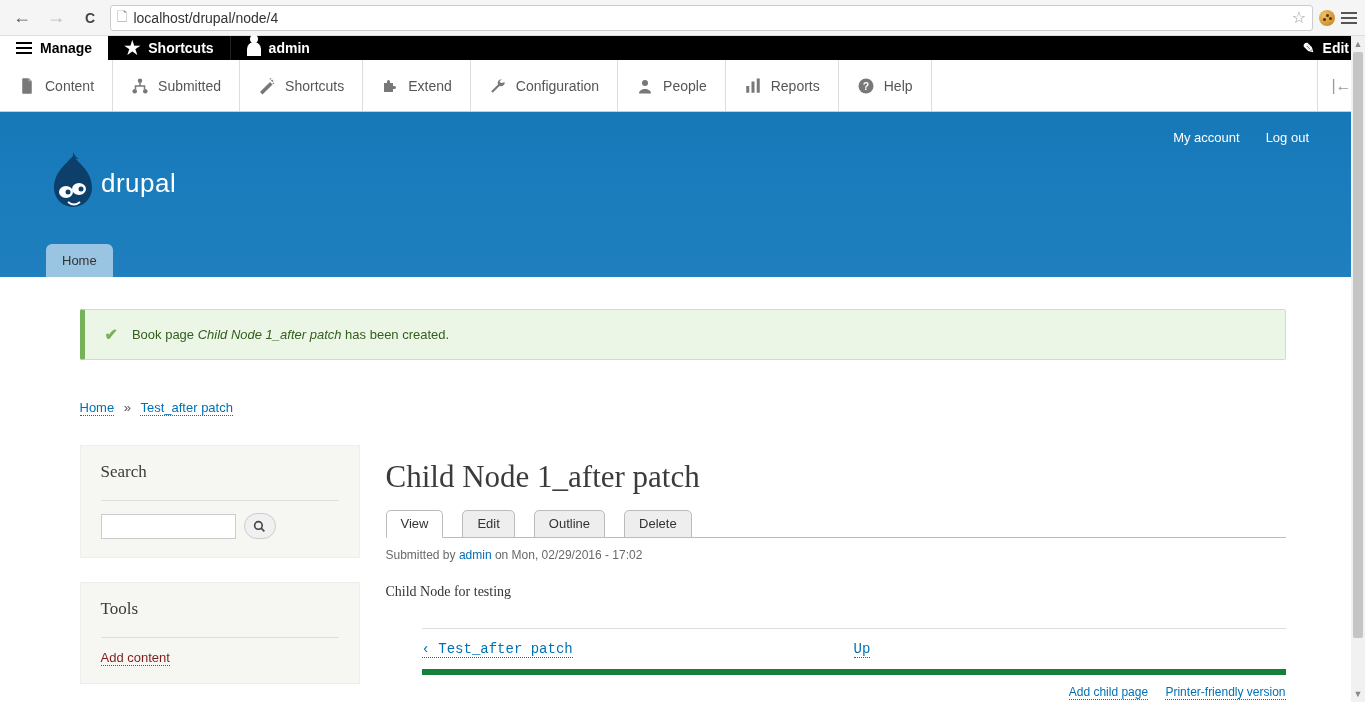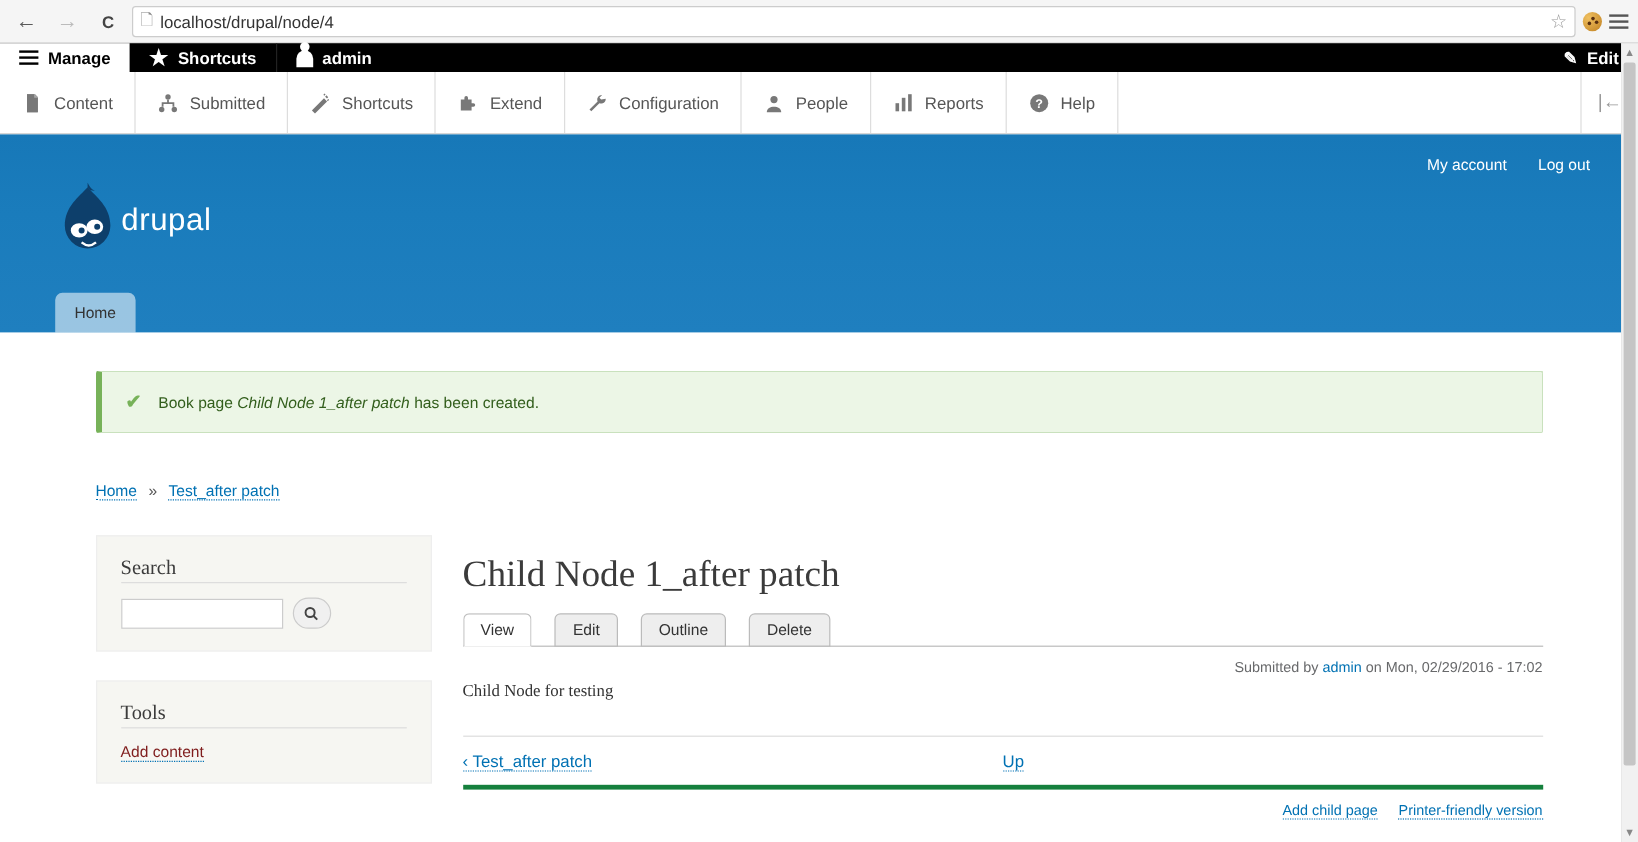--- a/index.html
+++ b/index.html
@@ -36,55 +36,55 @@
 
 
 .admin-sub { display:flex; height:52px; background:#fff; border-bottom:1px solid #ccc; font-family:"Helvetica Neue",Arial,sans-serif; }
 .sub-item { display:flex; align-items:center; gap:9px; padding:0 18px; color:#565656; cursor:pointer; border-right:1px solid #ddd; font-size:14px; }
 .sub-spacer { flex:1; }
 .sub-icon { width:18px; height:18px; display:flex; align-items:center; justify-content:center; color:#787878; }
 .collapse-btn { width:48px; display:flex; align-items:center; justify-content:center; color:#999; border-left:1px solid #ddd; cursor:pointer; font-size:16px; }
 
 
 .header-region { background: linear-gradient(#1778b8,#1a7cbc 40%,#1f7fbf); color:#fff; position:relative; }
-.user-links { position:absolute; top:18px; right:40px; display:flex; gap:26px; font-size:13px; }
+.user-links { position:absolute; top:18px; right:56px; display:flex; gap:26px; font-size:13px; }
 .user-links a { color:#fff; cursor:pointer; }
 .branding { display:flex; align-items:center; padding:40px 0 30px 46px; }
 .drupal-logo { width:55px; height:62px; position:relative; }
 .site-name { font-size:26px; color:#fff; font-weight:400; letter-spacing:0.5px; }
 .main-menu { padding-left:46px; }
 .home-tab { display:inline-block; background:rgba(255,255,255,0.55); color:#333; padding:9px 16px; border-radius:6px 6px 0 0; font-size:13px; cursor:pointer; }
 
 
 .content-wrap { max-width:1298px; margin:0 auto; padding:0 46px; }
 .status-msg { margin-top:32px; background:#ecf6e6; border:1px solid #c9e1bd; border-left:5px solid #77b259; border-radius:2px; padding:15px 20px; color:#325e1c; font-size:13px; display:flex; align-items:center; gap:14px; }
 .status-msg .check { color:#77b259; font-size:16px; font-weight:bold; }
 .status-msg em { font-style:italic; }
 .breadcrumb { margin-top:40px; font-size:13px; color:#333; }
 .breadcrumb a { color:#0071b3; border-bottom:1px dotted #0071b3; cursor:pointer; }
 .breadcrumb .sep { margin:0 6px; color:#555; }
 
 .two-col { display:flex; gap:26px; margin-top:30px; align-items:flex-start; }
 .sidebar { width:280px; display:flex; flex-direction:column; gap:24px; }
 .block { background:#f6f6f2; border:1px solid #eee; padding:16px 20px 18px; }
-.block h2 { font-family:Georgia,"Times New Roman",serif; font-weight:normal; font-size:17px; color:#3b3b3b; padding-bottom:2px; border-bottom:1px solid #ddd; margin-bottom:12px; }
+.block h2 { font-family:Georgia,"Times New Roman",serif; font-weight:normal; font-size:17px; color:#3b3b3b; padding-bottom:18px; border-bottom:1px solid #ddd; margin-bottom:12px; }
 .search-form { display:flex; gap:8px; align-items:center; }
 .search-form input { width:135px; border:1px solid #ccc; padding:4px; font-size:13px; background:#fff; }
 .search-btn { width:32px; height:26px; border:1px solid #ccc; border-radius:14px; background:#f0f0f0; display:flex; align-items:center; justify-content:center; cursor:pointer; font-size:13px; }
 .block a { color:#7f1d1d; border-bottom:1px dotted #0071b3; cursor:pointer; font-size:13px; }
 
 .main { flex:1; }
 .page-title { font-family:Georgia,"Times New Roman",serif; font-size:31px; font-weight:normal; color:#3b3b3b; margin-top:14px; margin-bottom:14px; }
 .tabs { display:flex; gap:19px; border-bottom:1px solid #bbb; margin-bottom:10px; }
 .tab { border:1px solid #bbb; border-radius:5px 5px 0 0; padding:5px 14px 6px; color:#333; font-size:13px; cursor:pointer; position:relative; background:#eee; bottom:-1px; }
 .tab.active { background:#fff; border-bottom-color:#fff; }
-.submitted { color:#68696b; font-size:12px; margin-bottom:6px;text-align:right; }
+.submitted { color:#68696b; font-size:12px; margin-bottom:22px; }
 .submitted a { color:#0071b3; cursor:pointer; }
 .body-text { font-family:Georgia,"Times New Roman",serif; font-size:14px; color:#333; margin-bottom:28px; }
-.book-nav { border-top:1px solid #ddd; border-bottom:4px solid #15803d; display:flex; padding:12px 0; font-family:Liberation Sans, sans-serif; font-size:14px; }
+.book-nav { border-top:1px solid #ddd; border-bottom:6px solid #15803d; display:flex; padding:12px 0; font-family:Liberation Mono, monospace; font-size:14px;margin-left:36px; }
 .book-nav .prev { flex:1; }
 .book-nav .up { flex:1; }
 .book-nav a { color:#0071b3; border-bottom:1px dotted #0071b3; cursor:pointer; }
 .node-links { text-align:right; padding:10px 0 30px; font-size:12px; }
 .node-links a { color:#0071b3; border-bottom:1px dotted #0071b3; margin-left:14px; cursor:pointer; }
 .scrollbar { position:fixed; right:0; top:36px; bottom:0; width:14px; background:#f1f1f1; }
 .sb-arrow { height:16px; display:flex; align-items:center; justify-content:center; font-size:9px; color:#888; }
 .sb-thumb { margin:0 2px; background:#c5c5c5; border-radius:2px; }
 
 

